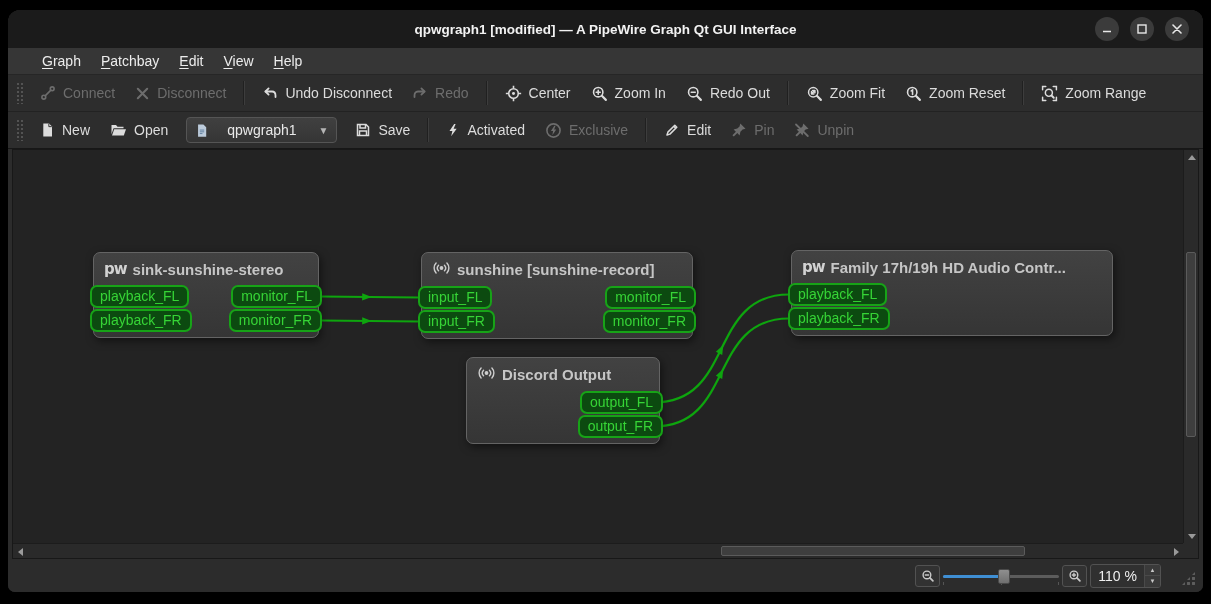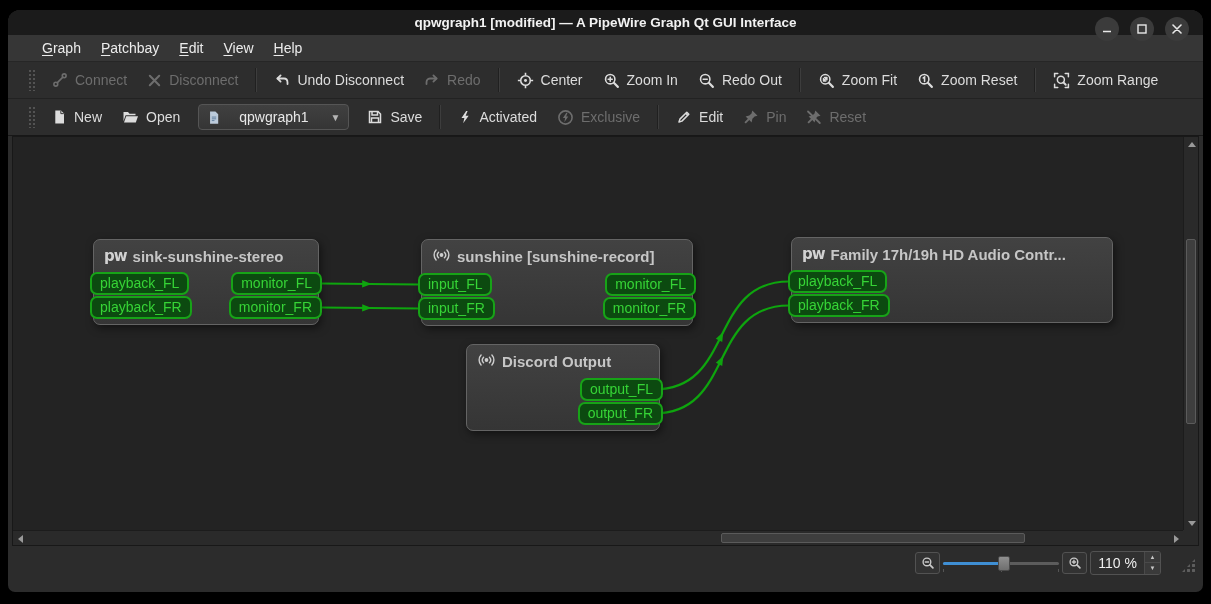--- a/index.html
+++ b/index.html
@@ -2,37 +2,37 @@
 <html><head>
 <meta charset="utf-8">
 <style>
   * { box-sizing: border-box; margin: 0; padding: 0; }
   html,body { width:1211px; height:604px; background:#000; overflow:hidden;
               font-family:"Liberation Sans", sans-serif; }
   .window { position:absolute; left:8px; top:10px; width:1195px; height:582px;
             background:#2c2c2c; border-radius:12px 12px 7px 7px; overflow:hidden; }
 
   
-  .titlebar { height:25px; background:#1b1b1b; display:flex; align-items:center;
+  .titlebar { height:38px; background:#1b1b1b; display:flex; align-items:center;
               justify-content:center; position:relative; }
   .title { color:#f2f2f2; font-size:13.5px; font-weight:bold; }
   .win-controls { position:absolute; right:14px; top:7px; display:flex; gap:11px; }
   .win-btn { width:24px; height:24px; border-radius:50%; background:#3b3b3b;
              display:flex; align-items:center; justify-content:center; cursor:default; }
   .win-btn svg { display:block; }
 
   
   .menubar { height:27px; background:#363636; display:flex; align-items:center;
              padding-left:24px; border-bottom:1px solid #262626; }
   .menu-item { color:#ececec; font-size:14px; padding:3px 10px; }
   .menu-item u { text-decoration-thickness:1px; text-underline-offset:2px; }
 
   
   .toolbar { height:37px; background:#2d2d2d; display:flex; align-items:center;
-             padding:0 18px; border-bottom:1px solid #222; }
+             padding:0 6px; border-bottom:1px solid #222; }
   .toolbar.second { border-bottom:1px solid #171717; }
   .tb-handle { width:8px; height:22px; margin:0 6px 0 2px;
                background-image:radial-gradient(circle,#535353 1px,transparent 1.3px);
                background-size:4px 4px; }
   .tb-btn { display:flex; align-items:center; gap:7px; padding:6px 10px;
             color:#dcdcdc; font-size:14px; border-radius:3px; }
   .tb-btn.disabled { color:#6d6d6d; }
   .tb-sep { width:2px; height:24px; margin:0 7px;
             border-left:1px solid #202020; border-right:1px solid #3d3d3d; }
   .icon { flex:0 0 auto; }
@@ -296,21 +296,21 @@
       <svg class="icon" width="16" height="16" viewBox="0 0 16 16">
           <path d="M9.3 1.5 L14.5 6.7 L11.6 7.5 L9.4 9.7 L8.6 13.4 L6.3 11.1 L2.8 14.6 L1.4 13.2 L4.9 9.7 L2.6 7.4 L6.3 6.6 L8.5 4.4 Z" fill="currentColor"></path>
         </svg>
       <span>Pin</span>
     </div>
     <div class="tb-btn disabled">
       <svg class="icon" width="16" height="16" viewBox="0 0 16 16">
           <path d="M9.3 1.5 L14.5 6.7 L11.6 7.5 L9.4 9.7 L8.6 13.4 L6.3 11.1 L2.8 14.6 L1.4 13.2 L4.9 9.7 L2.6 7.4 L6.3 6.6 L8.5 4.4 Z" fill="currentColor"></path>
           <path d="M2 2.5 L13.8 14" stroke="currentColor" stroke-width="1.8" stroke-linecap="round"></path>
         </svg>
-      <span>Reset</span>
+      <span>Unpin</span>
     </div>
   </div>
 
   <div class="main">
     <div class="viewport" id="canvas">
       <svg id="edges">
           <path d="M308 146.5 L406 147.5" class="edge"></path>
           <path d="M0 -3.6 L9.5 0 L0 3.6 Z" transform="translate(349.1600036621094,146.9199981689453) rotate(0.584600785410565)" class="edge-arrow"></path>
           <path d="M308 170.5 L406 171.5" class="edge"></path>
           <path d="M0 -3.6 L9.5 0 L0 3.6 Z" transform="translate(349.1600036621094,170.9199981689453) rotate(0.584600785410565)" class="edge-arrow"></path>

